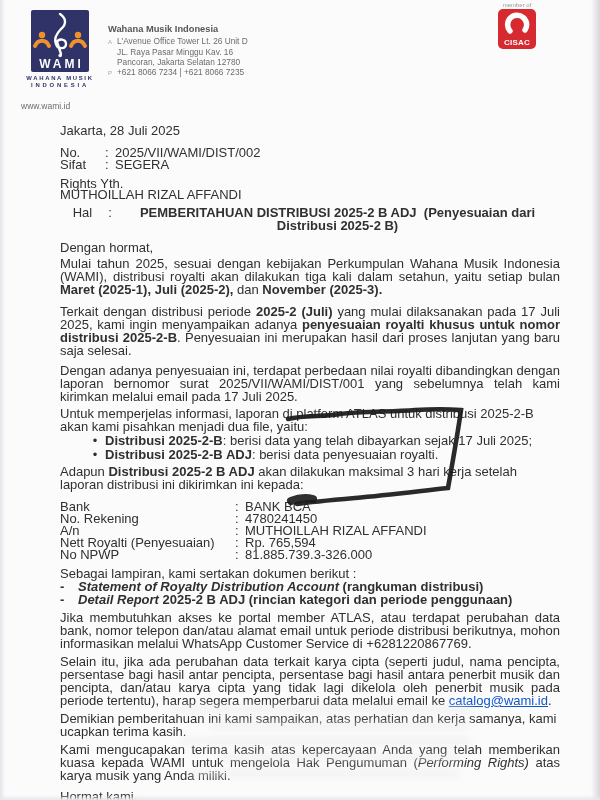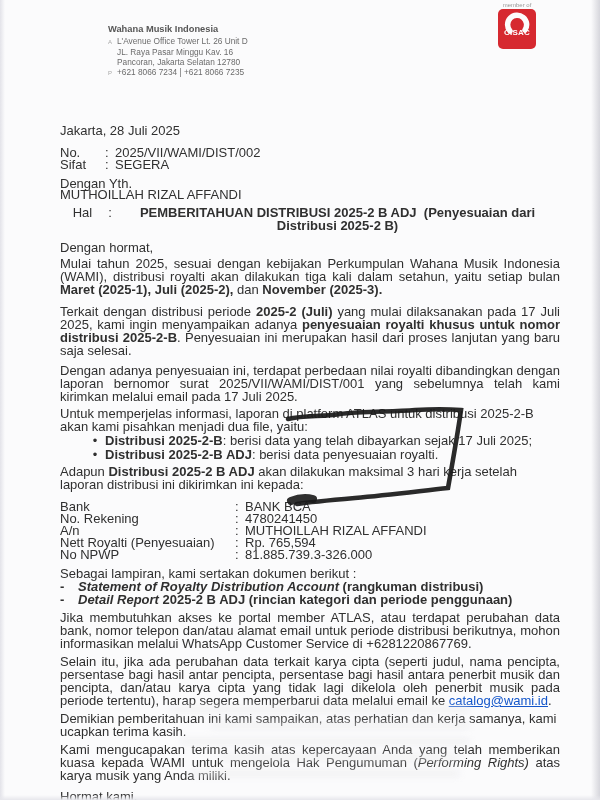--- a/index.html
+++ b/index.html
@@ -26,21 +26,21 @@
   .logo-l2{color:#2d3166;font-size:5.9px;font-weight:bold;letter-spacing:2.8px;margin-top:1px;}
   .logo-web{margin-top:13px;font-size:8.5px;color:#6e6e6e;text-align:left;padding-left:1px;}
   .addr{position:absolute;left:108px;top:24px;font-size:8.3px;color:#6b6b6b;line-height:10px;}
   .a-name{font-weight:bold;color:#555;font-size:9.3px;margin-bottom:2px;}
   .a-row{display:flex;}
   .mk{width:9px;flex:none;font-size:6px;color:#a8a8a8;padding-top:1px;}
   .cisac{position:absolute;left:497px;top:2px;width:40px;text-align:center;}
   .member{font-size:6px;color:#999;}
   .cisac-box{width:38px;height:40px;background:#d8272e;border-radius:5px;margin:1px auto 0;position:relative;}
   .cisac-box svg{position:absolute;left:0;top:0;}
-  .cisac-txt{position:absolute;bottom:12px;width:100%;color:#fff;font-weight:bold;font-size:8px;letter-spacing:.2px;}
+  .cisac-txt{position:absolute;bottom:2px;width:100%;color:#fff;font-weight:bold;font-size:8px;letter-spacing:.2px;}
   
   .content{position:absolute;left:60px;top:124px;width:500px;font-size:13px;line-height:13px;}
   .kv{display:flex;line-height:12px;}
   .lbl{width:45px;flex:none;}
   .sep{width:10px;flex:none;}
   .kv-block{margin-top:10px;}
   .recipient{margin-top:8px;line-height:10.5px;}
   .subject-row{margin-top:6px;line-height:13px;text-align:center;}
   .subject{font-weight:bold;white-space:pre-wrap;}
   .para{margin-top:9px;}
@@ -61,20 +61,40 @@
   .cc{margin-top:0;line-height:10.5px;}
   .cc-label{text-decoration:underline;}
   .pen{position:absolute;left:0;top:0;pointer-events:none;}
 </style>
 </head>
 <body>
 
 <div class="page">
   <div class="soft">
 
+    <div class="wami">
+      <div class="logo-square">
+        <svg width="58" height="48" viewBox="0 0 58 48">
+          <path d="M29 3 C35 7 36 13 30 18 C25 23 23 28 25 33 C27 39 35 38 35 33 C35 28 28 27 26 31 L30 43" stroke="#ffffff" stroke-width="2.4" fill="none" stroke-linecap="round"></path>
+          <circle cx="29.2" cy="44.5" r="1.8" fill="#ffffff"></circle>
+          <g>
+            <circle cx="11" cy="24" r="3.2" fill="#f0922b"></circle>
+            <path d="M4 35 C7 28 15 28 18 35" stroke="#f0922b" stroke-width="4" fill="none" stroke-linecap="round"></path>
+          </g>
+          <g>
+            <circle cx="47" cy="24" r="3.2" fill="#f0922b"></circle>
+            <path d="M40 35 C43 28 51 28 54 35" stroke="#f0922b" stroke-width="4" fill="none" stroke-linecap="round"></path>
+          </g>
+        </svg>
+        <div class="logo-wami">WAMI</div>
+      </div>
+      <div class="logo-l1">WAHANA MUSIK</div>
+      <div class="logo-l2">INDONESIA</div>
+      <div class="logo-web">www.wami.id</div>
+    </div>
 
     <div class="addr">
       <div class="a-name">Wahana Musik Indonesia</div>
       <div class="a-row">
         <span class="mk">A</span>
         <span>L'Avenue Office Tower Lt. 26 Unit D</span>
       </div>
       <div class="a-row">
         <span class="mk"></span>
         <span>JL. Raya Pasar Minggu Kav. 16</span>
@@ -109,21 +129,21 @@
           <span>2025/VII/WAMI/DIST/002</span>
         </div>
         <div class="kv">
           <span class="lbl">Sifat</span>
           <span class="sep">:</span>
           <span>SEGERA</span>
         </div>
       </div>
 
       <div class="recipient">
-        <div>Dengan Yth.</div>
+        <div>Rights Yth.</div>
         <div>MUTHOILLAH RIZAL AFFANDI</div>
       </div>
 
       <div class="kv subject-row">
         <span class="lbl">Hal</span>
         <span class="sep">:</span>
         <span class="subject">PEMBERITAHUAN DISTRIBUSI 2025-2 B ADJ  (Penyesuaian dari Distribusi 2025-2 B)</span>
       </div>
 
       <div class="para">Dengan hormat,</div>

